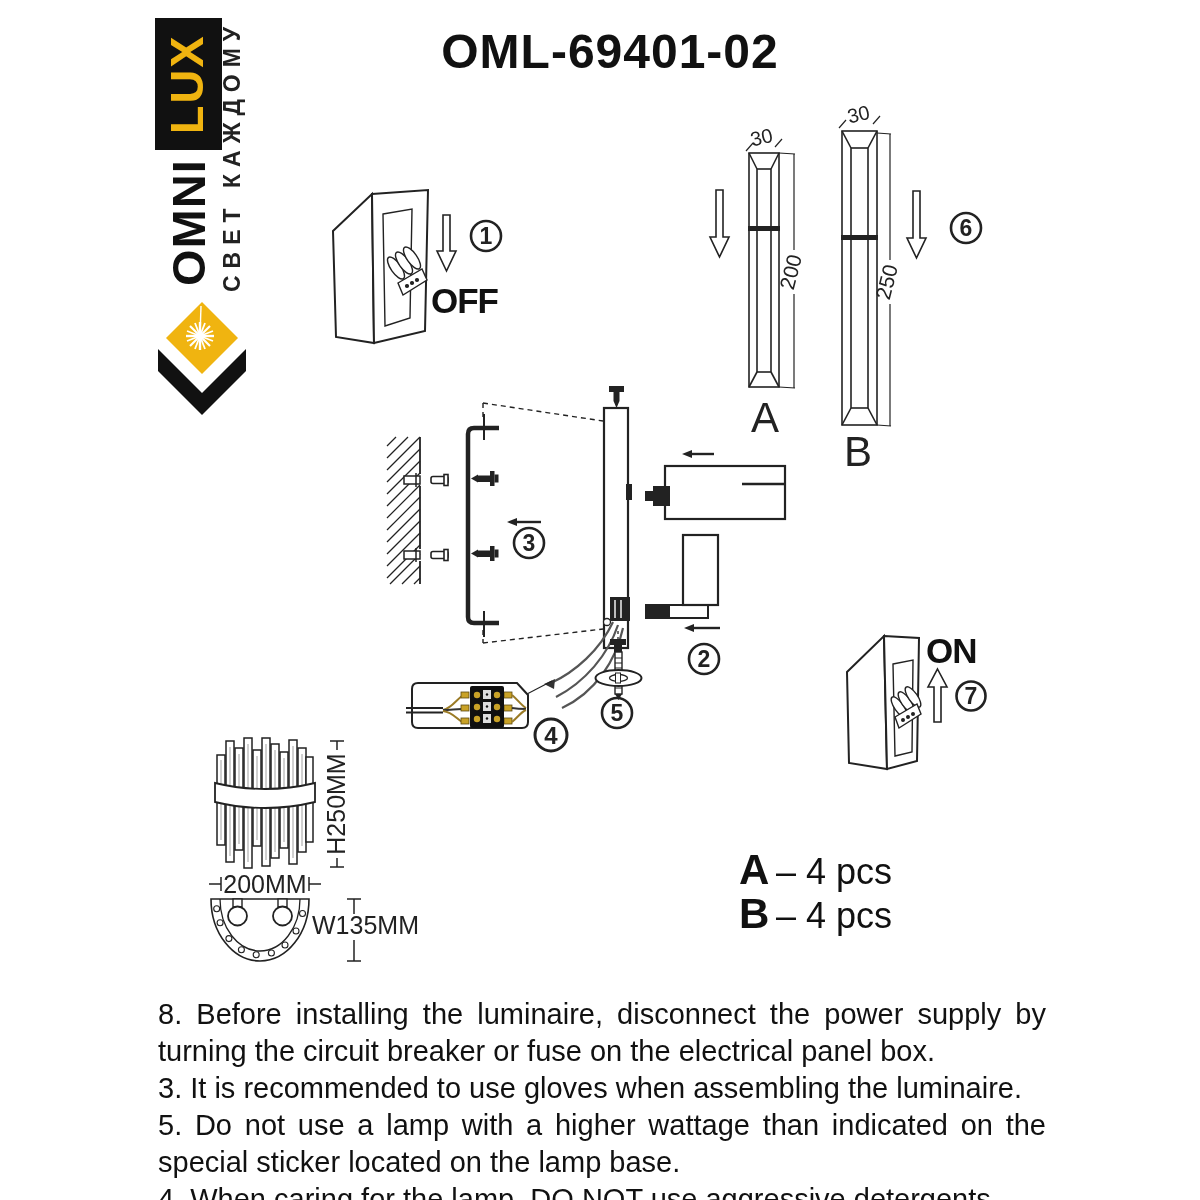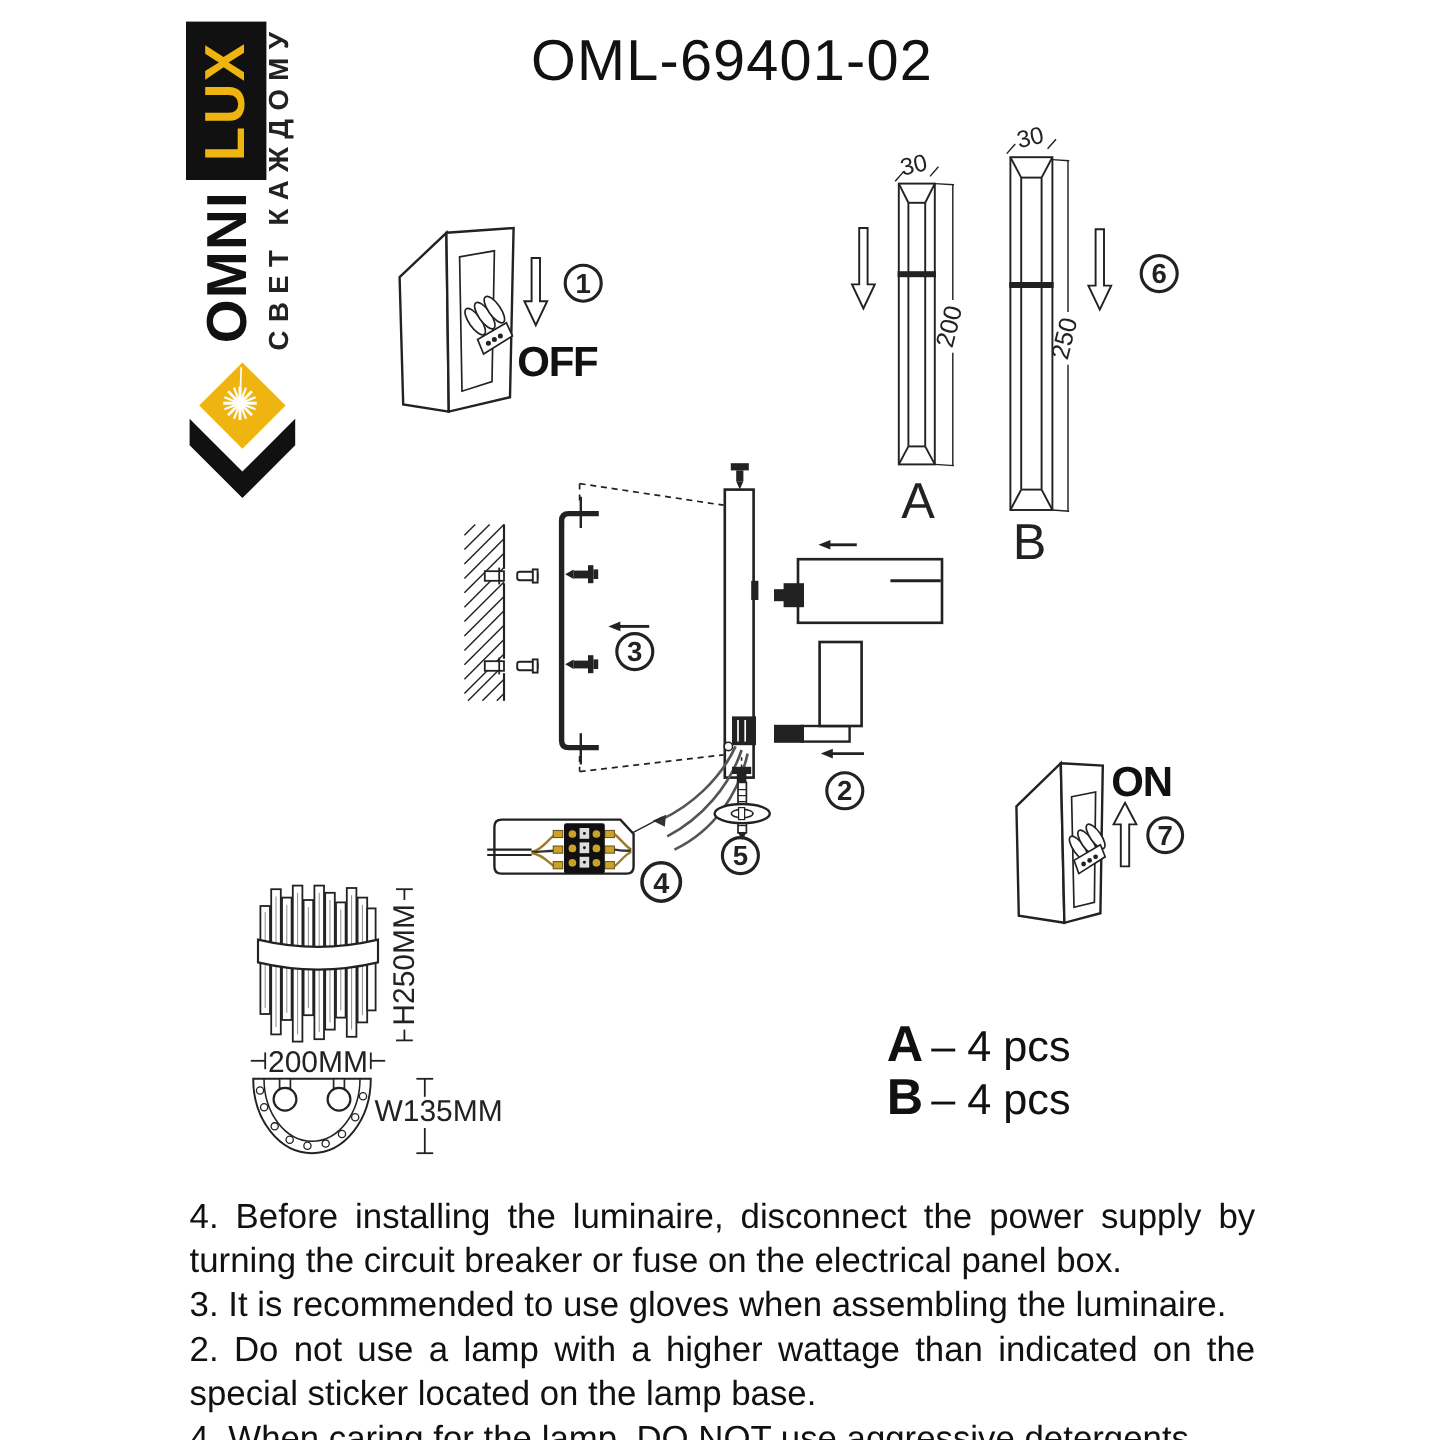--- a/index.html
+++ b/index.html
@@ -1,20 +1,20 @@
 <!DOCTYPE html>
 <html><head>
 <meta charset="utf-8">
 <style>
   html,body{margin:0;padding:0;background:#fff;}
   #page{position:relative;width:1200px;height:1200px;background:#ffffff;overflow:hidden;
         font-family:"Liberation Sans","DejaVu Sans",sans-serif;color:#1a1a1a;}
   svg{position:absolute;left:0;top:0;}
   .abs{position:absolute;}
-  #title{left:330px;top:24px;width:560px;text-align:center;font-size:48px;font-weight:normal;
+  #title{left:330px;top:24px;width:560px;text-align:center;font-size:48px;font-weight:bold;
          letter-spacing:1px;color:#111;}
   
   #wordmark{left:159px;top:286px;transform:rotate(-90deg);transform-origin:0 0;
             display:flex;align-items:center;height:58px;white-space:nowrap;}
   #wordmark .omni{font-size:47px;font-weight:bold;color:#111;letter-spacing:1px;}
   #wordmark .luxbox{background:#111;margin-left:9px;padding:4px 16px 8px 16px;}
   #wordmark .lux{font-size:47px;font-weight:bold;color:#f0b410;letter-spacing:2px;}
   #tagline{left:219px;top:292px;transform:rotate(-90deg);transform-origin:0 0;
            font-size:23px;font-weight:bold;letter-spacing:7px;color:#222;white-space:nowrap;}
   #instructions{left:158px;top:996px;width:888px;font-size:29px;line-height:37px;color:#111;}
@@ -405,19 +405,19 @@
         <text x="776" y="884" font-size="36" fill="#111" stroke="none">– 4 pcs</text>
       </g>
       <g>
         <text x="739" y="928" font-size="42" font-weight="bold" fill="#111" stroke="none">B</text>
         <text x="776" y="928" font-size="36" fill="#111" stroke="none">– 4 pcs</text>
       </g>
     </g>
   </svg>
 
   <div class="abs" id="instructions">
-    <p>4. Before installing the luminaire, disconnect the power supply by turning the circuit breaker or fuse on the electrical panel box.</p>
+    <p>8. Before installing the luminaire, disconnect the power supply by turning the circuit breaker or fuse on the electrical panel box.</p>
     <p>3. It is recommended to use gloves when assembling the luminaire.</p>
-    <p>2. Do not use a lamp with a higher wattage than indicated on the special sticker located on the lamp base.</p>
+    <p>5. Do not use a lamp with a higher wattage than indicated on the special sticker located on the lamp base.</p>
     <p>4. When caring for the lamp, DO NOT use aggressive detergents.</p>
   </div>
 
 </div>
 
 </body></html>

